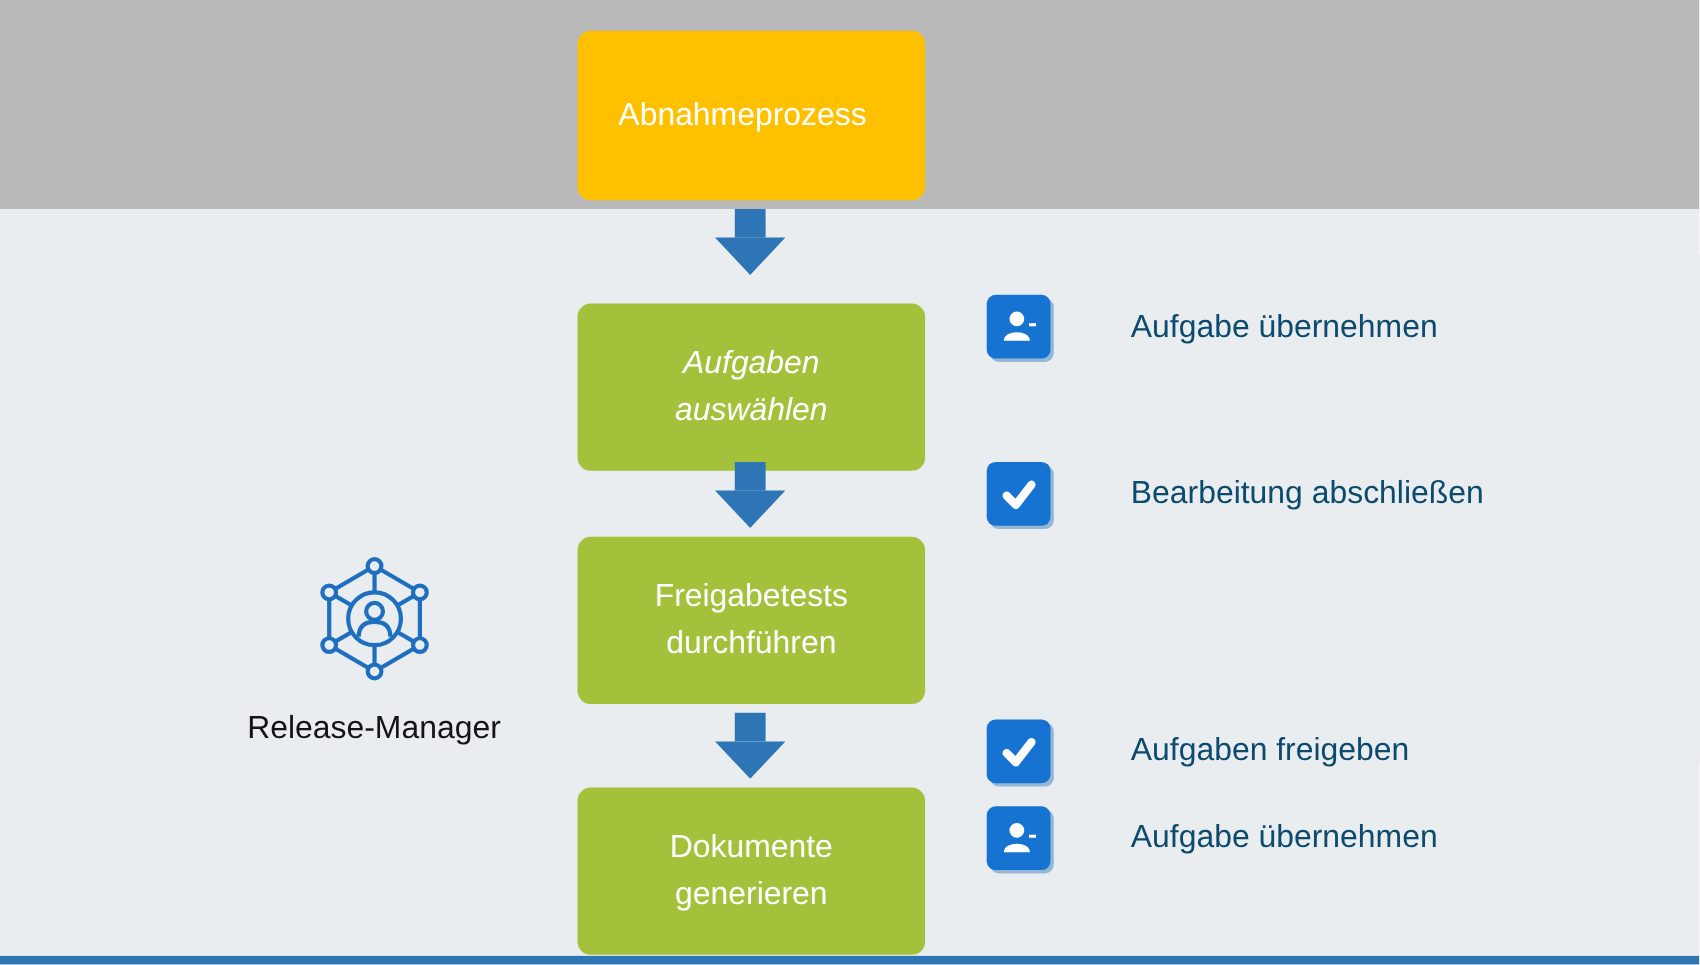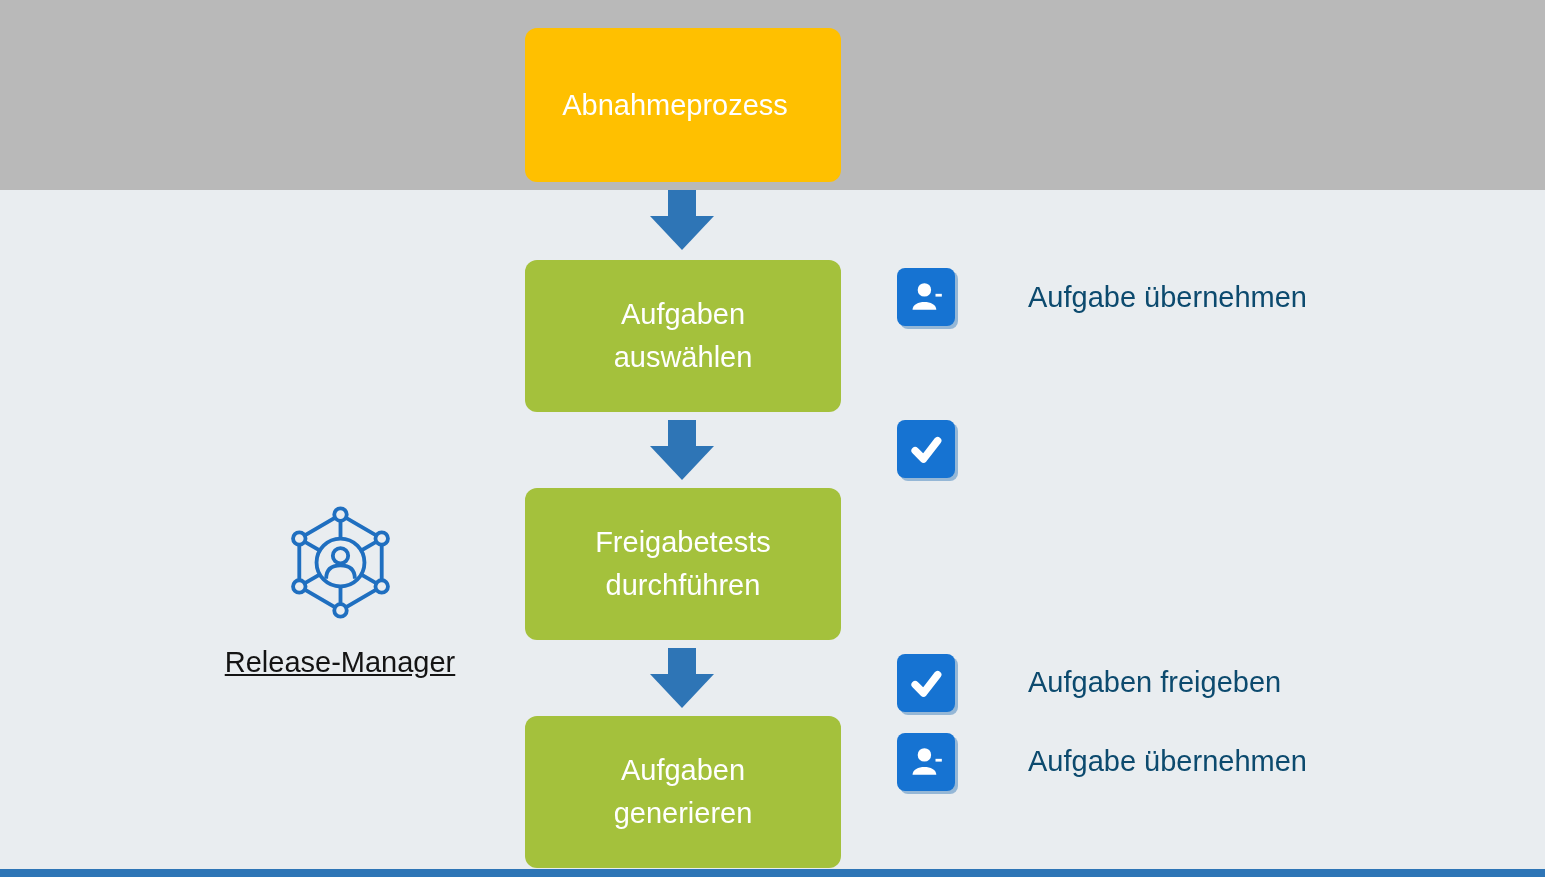--- a/index.html
+++ b/index.html
@@ -39,21 +39,21 @@
     align-items: center;
     justify-content: center;
     text-align: center;
     color: #ffffff;
     font-size: 29px;
     line-height: 1.48;
     padding: 0 28px;
   }
   .node-start { top: 28px; height: 154px; background: #ffc000; padding-left: 12px; }
   .node-green { background: #a4c13c; }
-  .node-step1 { top: 260px; }
+  .node-step1 { top: 276px; font-style: italic; }
   .node-step2 { top: 488px; align-items: center; }
   .node-step3 { top: 716px; }
 
   
   .arrow {
     position: absolute;
     left: 650px;
     width: 64px;
     display: flex;
     flex-direction: column;
@@ -105,21 +105,20 @@
     width: 115px; height: 115px;
   }
   .actor-label {
     position: absolute;
     left: 210px; top: 646px;
     width: 260px;
     text-align: center;
     font-size: 29px;
     color: #141414;
     white-space: nowrap;
-    text-decoration: underline;
   }
 </style>
 </head>
 <body>
 
 <div class="canvas">
 
   <div class="top-band"></div>
   <div class="bottom-bar"></div>
 
@@ -144,37 +143,38 @@
   <div class="node node-green node-step2">
     <span>Freigabetests durchführen</span>
   </div>
 
   <div class="arrow arrow-3">
     <div class="arrow-stem"></div>
     <div class="arrow-head"></div>
   </div>
 
   <div class="node node-green node-step3">
-    <span>Aufgaben generieren</span>
+    <span>Dokumente generieren</span>
   </div>
 
   <div class="badge badge-1">
     <svg width="38" height="38" viewBox="0 0 48 48">
       <circle cx="22" cy="15" r="8.5" fill="#ffffff"></circle>
       <path d="M7 40 C7 27 37 27 37 40 Z" fill="#ffffff"></path>
       <rect x="36" y="20" width="8" height="3.5" fill="#ffffff"></rect>
     </svg>
   </div>
   <div class="anno-label anno-label-1">Aufgabe übernehmen</div>
 
   <div class="badge badge-2">
     <svg width="40" height="40" viewBox="0 0 48 48">
       <polyline points="11,26 21,36 38,14" fill="none" stroke="#ffffff" stroke-width="9" stroke-linecap="round" stroke-linejoin="round"></polyline>
     </svg>
   </div>
+  <div class="anno-label anno-label-2">Bearbeitung abschließen</div>
 
   <div class="badge badge-3">
     <svg width="40" height="40" viewBox="0 0 48 48">
       <polyline points="11,26 21,36 38,14" fill="none" stroke="#ffffff" stroke-width="9" stroke-linecap="round" stroke-linejoin="round"></polyline>
     </svg>
   </div>
   <div class="anno-label anno-label-3">Aufgaben freigeben</div>
 
   <div class="badge badge-4">
     <svg width="38" height="38" viewBox="0 0 48 48">

